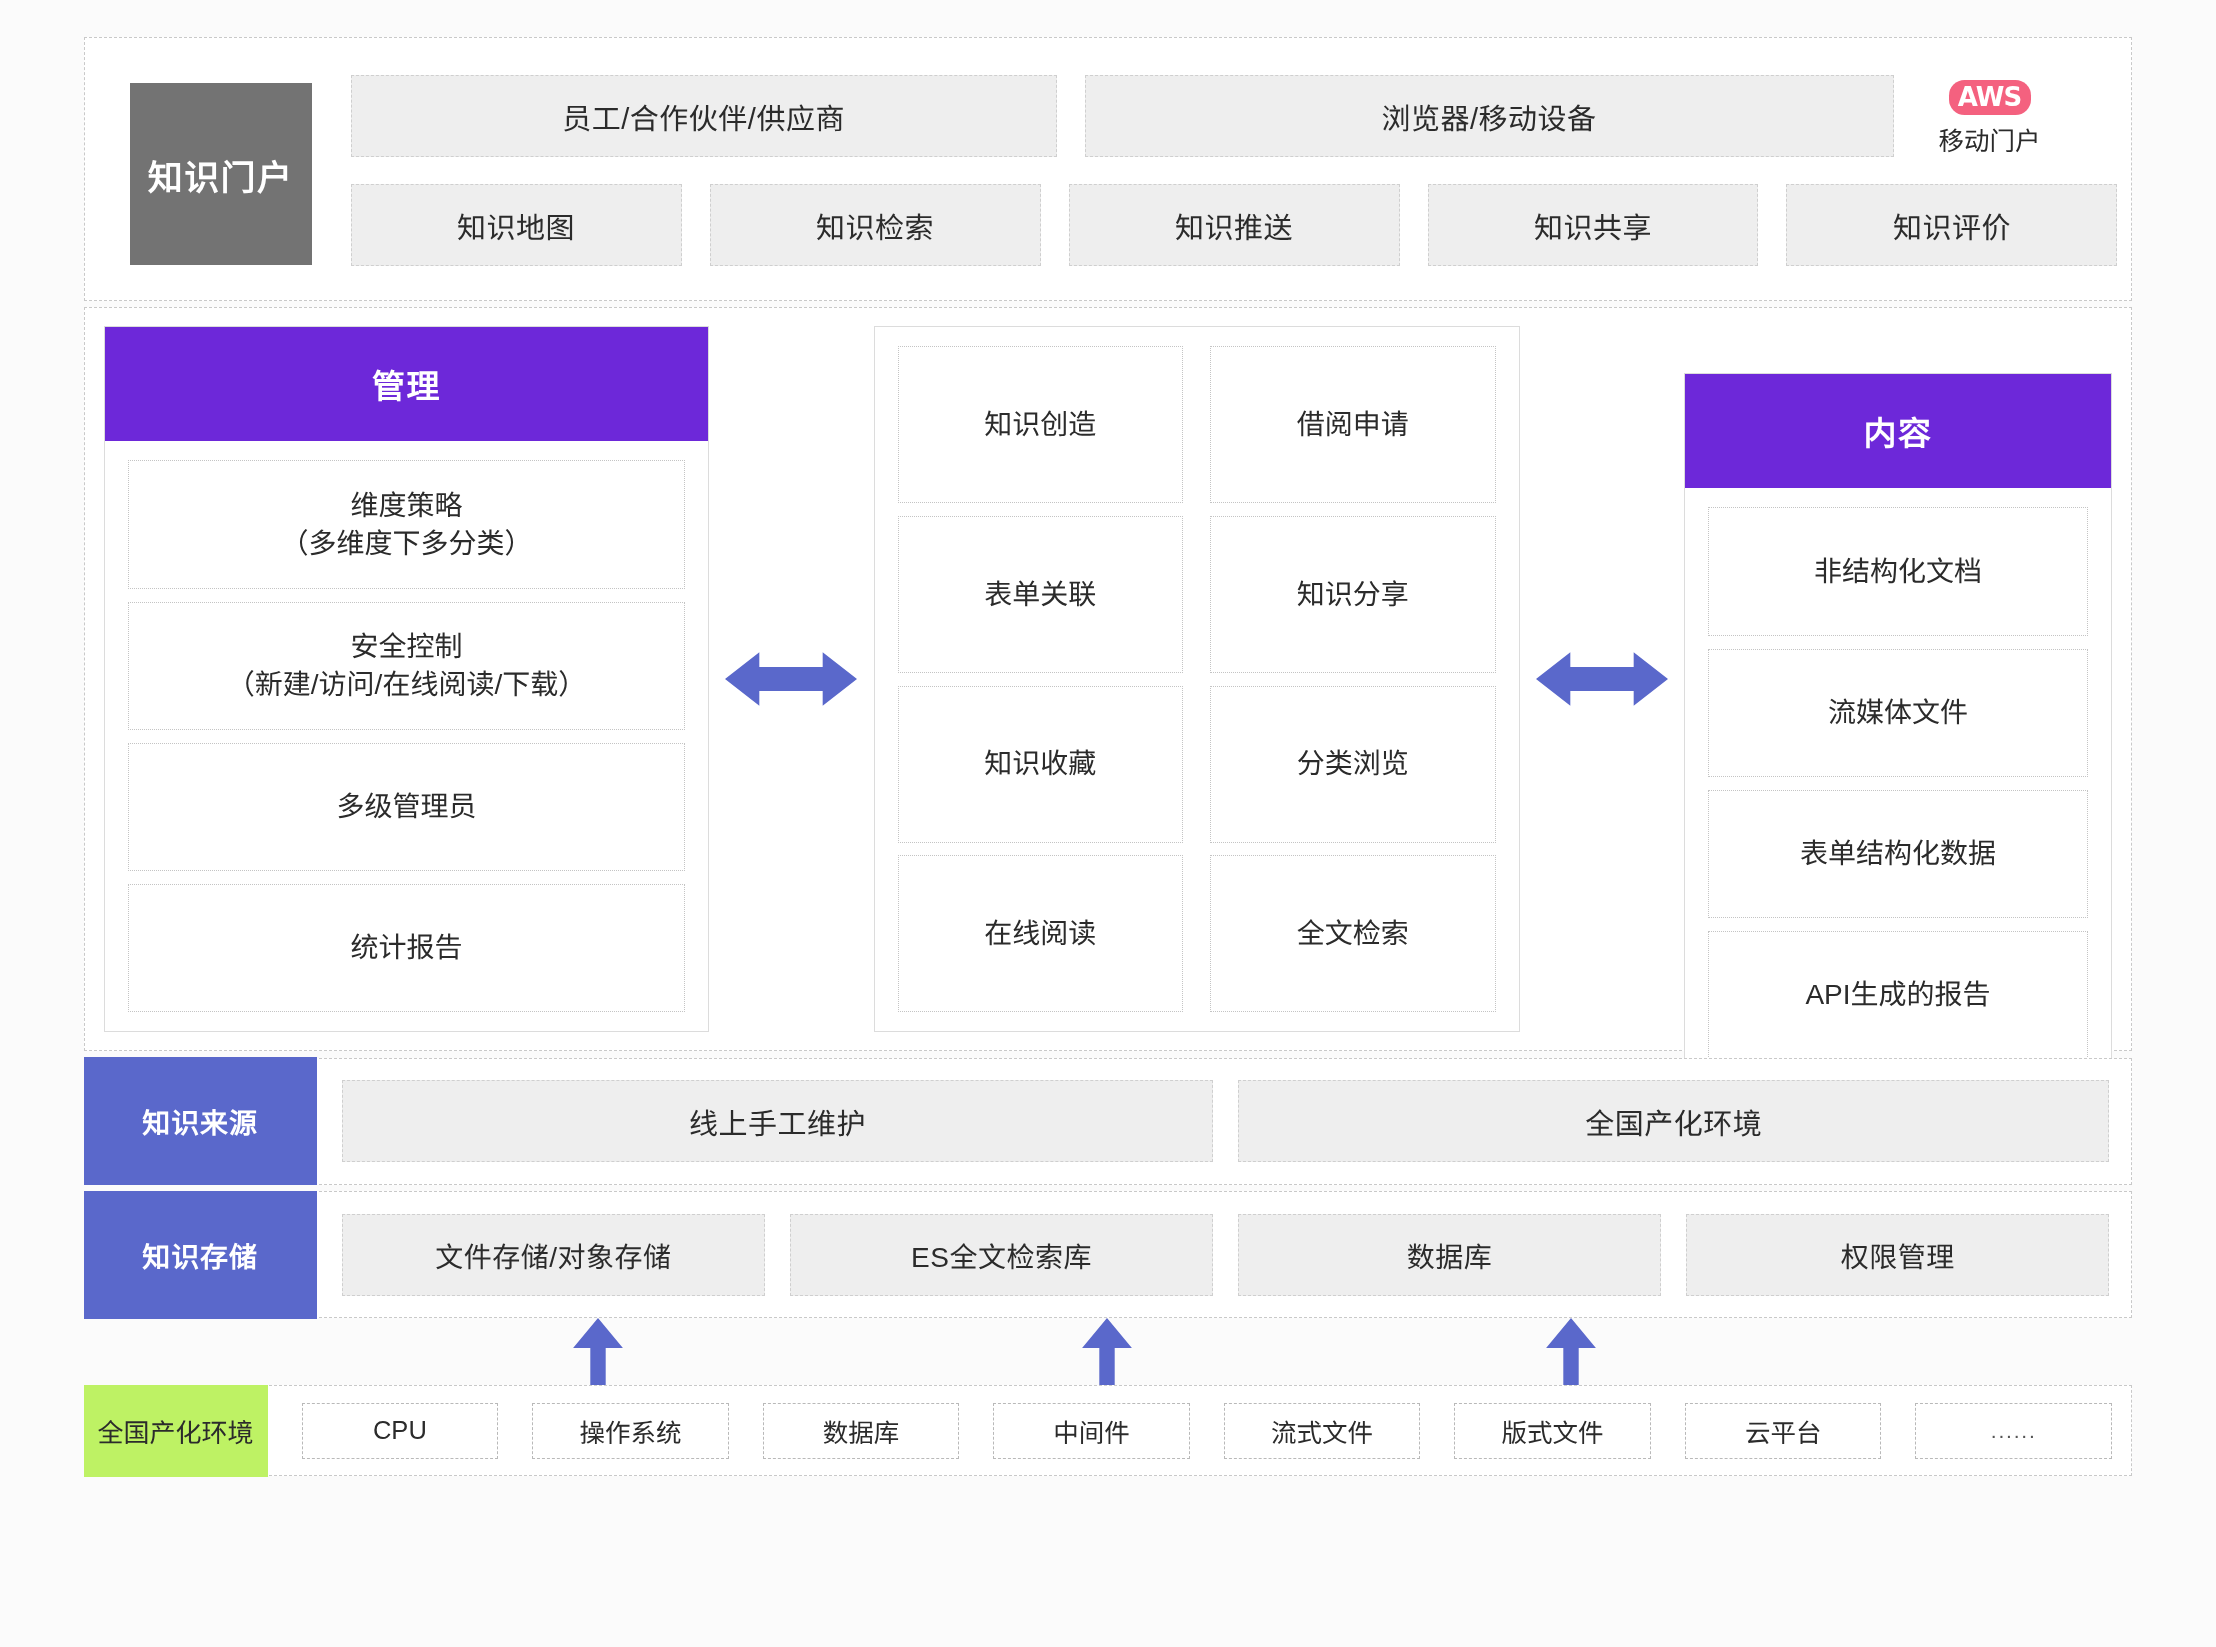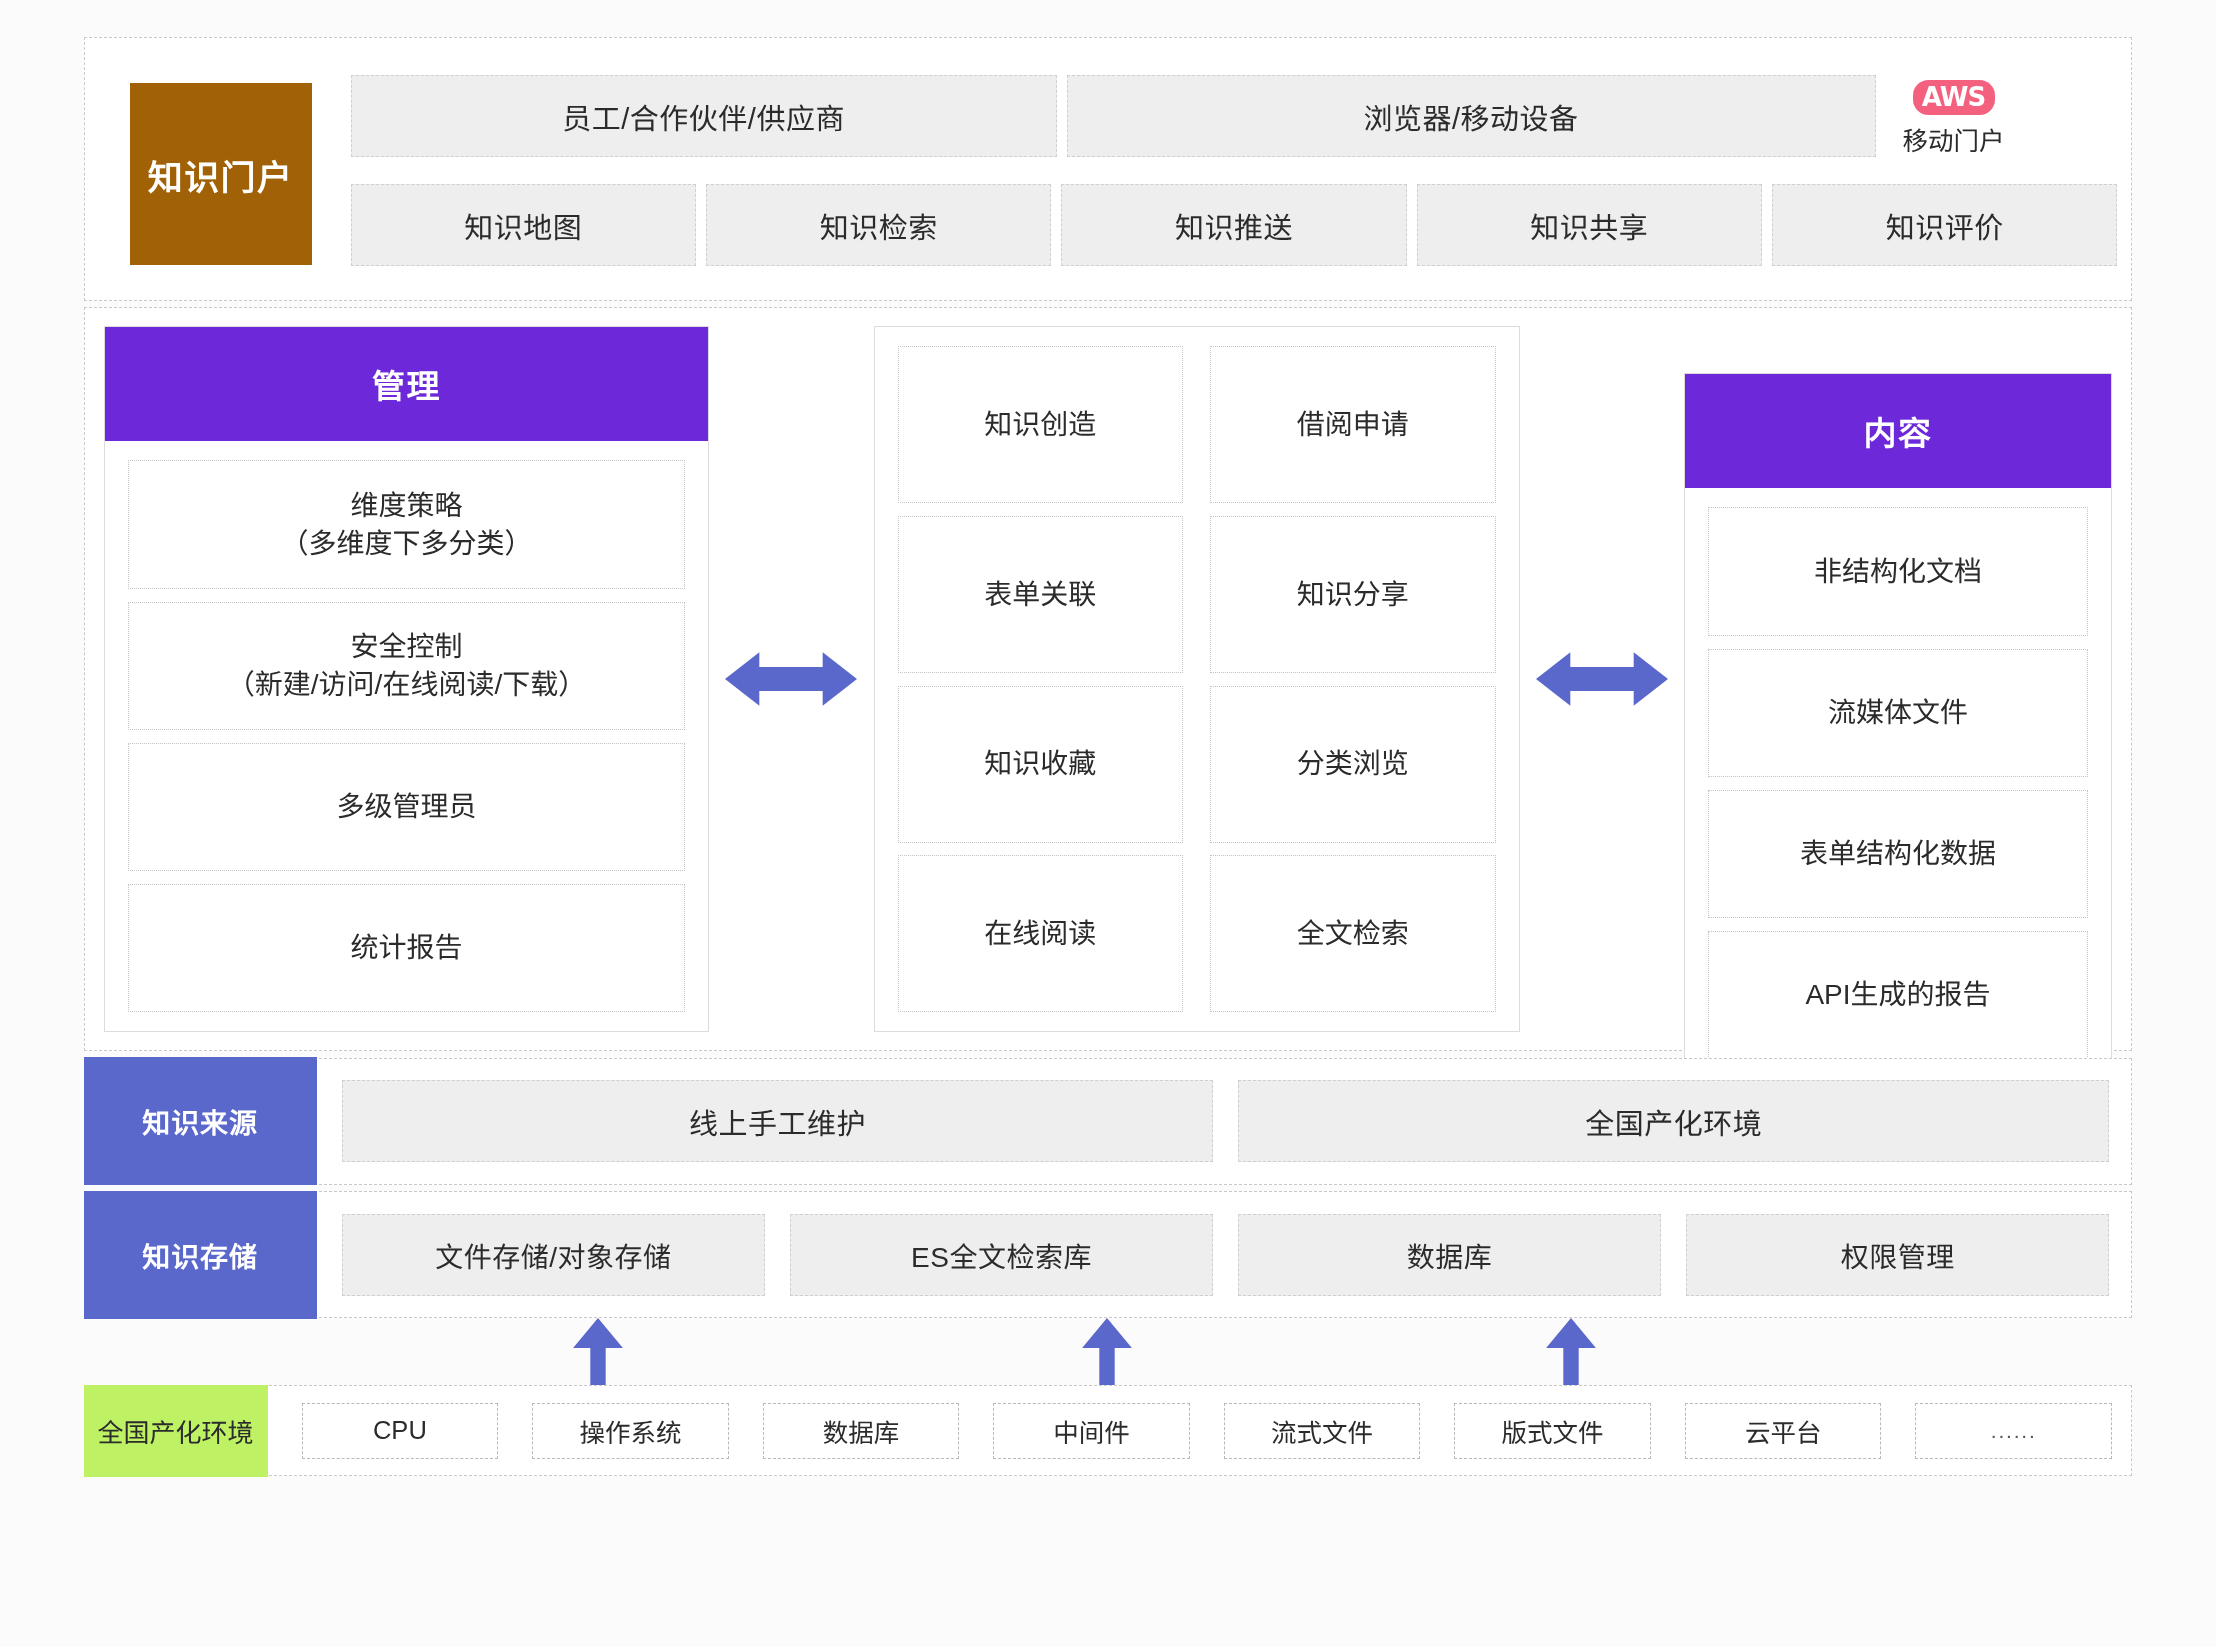--- a/index.html
+++ b/index.html
@@ -38,36 +38,36 @@
   #portal-grid {
     position: relative;
     height: 100%;
   }
   .portal-side-label {
     position: absolute;
     left: 30px;
     top: 35px;
     width: 182px;
     height: 182px;
-    background: #a16207;
+    background: #737373;
     color: #ffffff;
     font-size: 35px;
     font-weight: bold;
     letter-spacing: 1.4px;
     display: flex;
     align-items: center;
     justify-content: center;
   }
   .portal-row {
     position: absolute;
     left: 251px;
     right: 0;
     height: 82px;
     display: flex;
-    gap: 10px;
+    gap: 28px;
   }
   #portal-row-1 { top: 27px; }
   #portal-row-2 { top: 136px; }
 
   .gray-box {
     background: #eeeeee;
     border: 1.4px dashed #cfcfcf;
     display: flex;
     align-items: center;
     justify-content: center;

